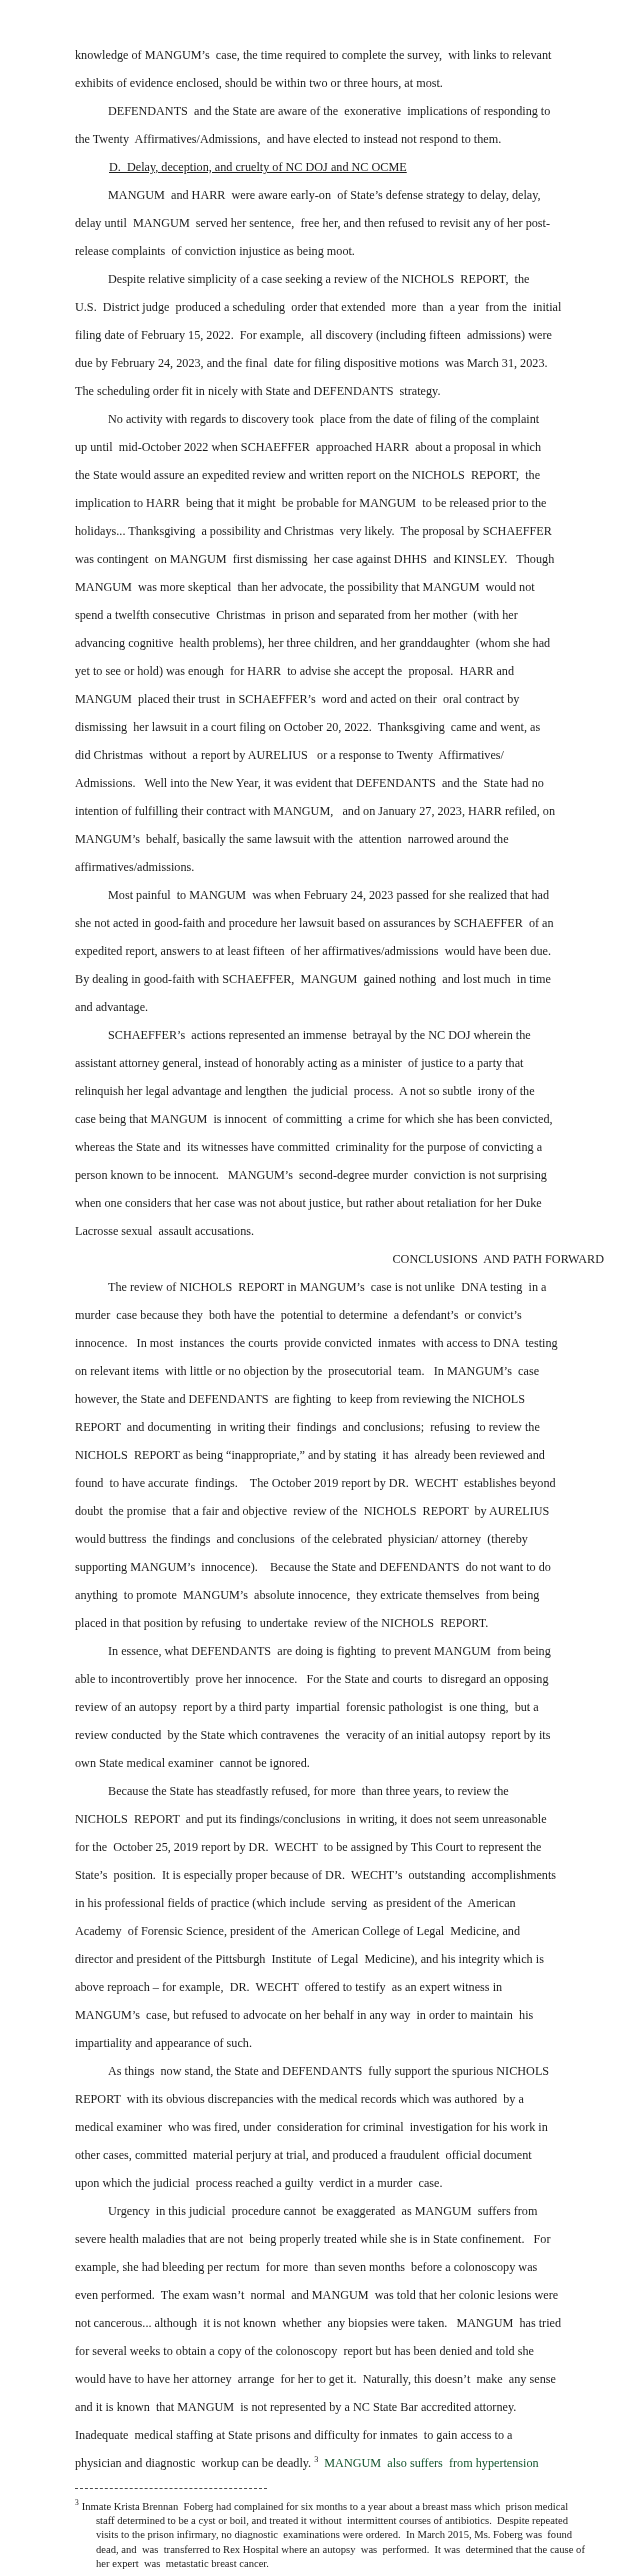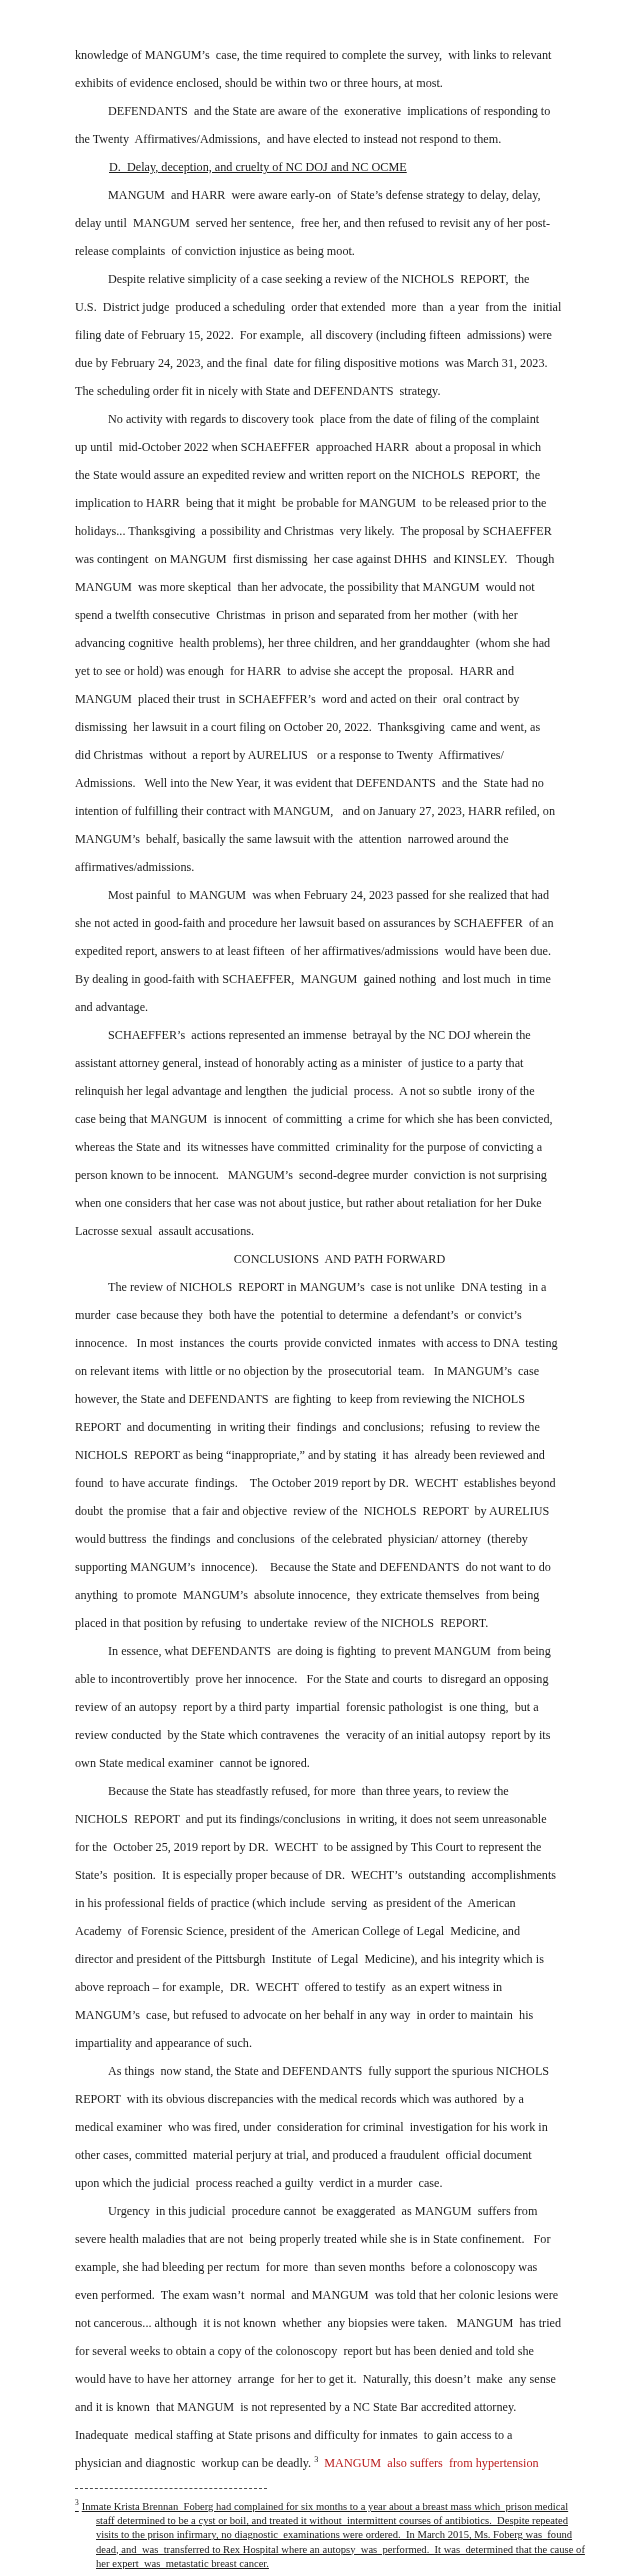--- a/index.html
+++ b/index.html
@@ -21,41 +21,40 @@
   }
   .block{margin:0;padding:0;}
   .line{
     white-space:pre;
     height:28px;
     line-height:28px;
     font-size:12.2px;
   }
   .para .line.indent{padding-left:33px;}
   .heading-underline .line{padding-left:34px;text-decoration:underline;}
-  .heading-center .line{text-align:center;}
+  .heading-center .line{text-align:right;}
   .fn-ref{
     font-size:8.2px;
     vertical-align:super;
     line-height:0;
   }
   .faded{margin-left:6px;}
   .footnote-sep{
     position:absolute;
     left:75px;
     top:2488px;
     width:192px;
     height:0;
     border-top:1.5px dashed #4a4a4a;
   }
   .footnote{
     position:absolute;
     left:75px;
     top:2500px;
     width:529px;
-    text-decoration:underline;
   }
   .fn-line{
     white-space:pre;
     font-size:10.6px;
     height:14.2px;
     line-height:14.2px;
     padding-left:21px;
   }
   .fn-line.first{padding-left:0;}
   .fn-marker{
@@ -176,21 +175,21 @@
       <div class="block para">
         <div class="line indent">Urgency  in this judicial  procedure cannot  be exaggerated  as MANGUM  suffers from</div>
         <div class="line">severe health maladies that are not  being properly treated while she is in State confinement.   For</div>
         <div class="line">example, she had bleeding per rectum  for more  than seven months  before a colonoscopy was</div>
         <div class="line">even performed.  The exam wasn’t  normal  and MANGUM  was told that her colonic lesions were</div>
         <div class="line">not cancerous... although  it is not known  whether  any biopsies were taken.   MANGUM  has tried</div>
         <div class="line">for several weeks to obtain a copy of the colonoscopy  report but has been denied and told she</div>
         <div class="line">would have to have her attorney  arrange  for her to get it.  Naturally, this doesn’t  make  any sense</div>
         <div class="line">and it is known  that MANGUM  is not represented by a NC State Bar accredited attorney.</div>
         <div class="line">Inadequate  medical staffing at State prisons and difficulty for inmates  to gain access to a</div>
-        <div class="line"><span>physician and diagnostic  workup can be deadly. </span><sup class="fn-ref">3</sup><span class="faded" style="color: #b91c1c; text-align: right;">MANGUM  also suffers  from hypertension</span></div>
+        <div class="line"><span>physician and diagnostic  workup can be deadly. </span><sup class="fn-ref">3</sup><span class="faded" style="color: #14532d; text-align: right;">MANGUM  also suffers  from hypertension</span></div>
       </div>
     </div>
   <div class="footnote-sep"></div>
   <div class="footnote" id="footnote">
       <div class="fn-line first"><sup class="fn-marker">3</sup>Inmate Krista Brennan  Foberg had complained for six months to a year about a breast mass which  prison medical</div>
       <div class="fn-line">staff determined to be a cyst or boil, and treated it without  intermittent courses of antibiotics.  Despite repeated</div>
       <div class="fn-line">visits to the prison infirmary, no diagnostic  examinations were ordered.  In March 2015, Ms. Foberg was  found</div>
       <div class="fn-line">dead, and  was  transferred to Rex Hospital where an autopsy  was  performed.  It was  determined that the cause of</div>
       <div class="fn-line">her expert  was  metastatic breast cancer.</div>
     </div>

